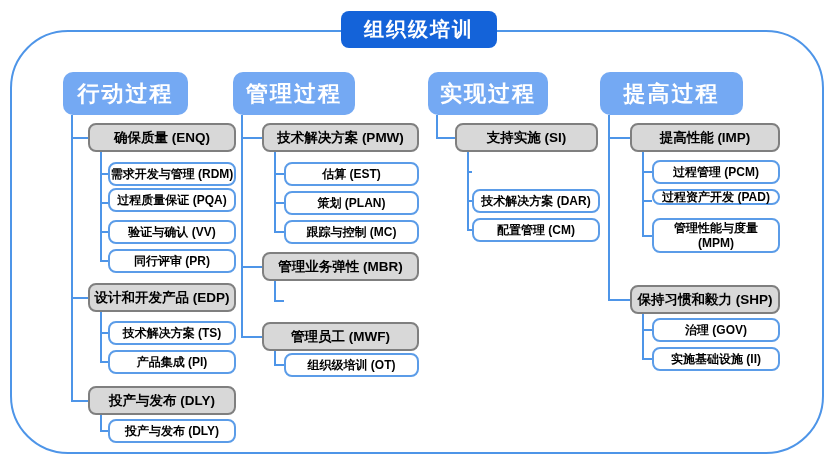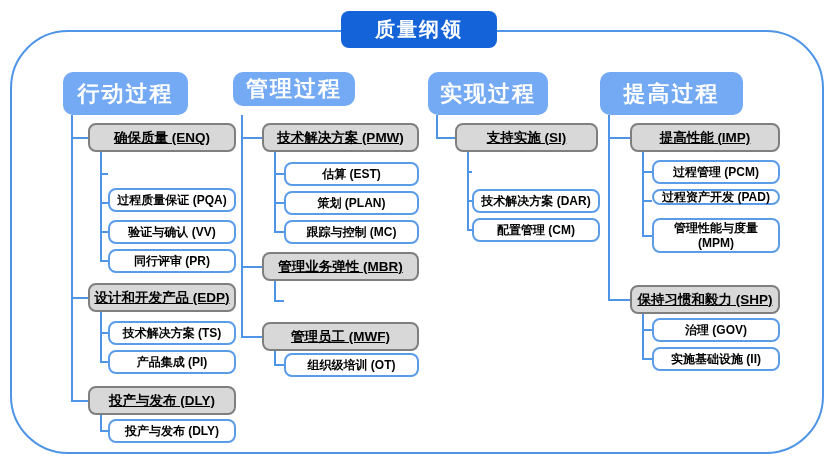--- a/index.html
+++ b/index.html
@@ -8,47 +8,48 @@
   .frame{position:absolute;left:10px;top:30px;width:814px;height:424px;
          border:2px solid #4e95e8;border-radius:58px;box-sizing:border-box;z-index:0;}
   .title{position:absolute;left:341px;top:11px;width:156px;height:37px;background:#1463d9;
          border-radius:8px;color:#ffffff;font-size:20px;font-weight:bold;letter-spacing:2px;
          display:flex;align-items:center;justify-content:center;z-index:3;}
   .col-header{position:absolute;background:#74a9f3;border-radius:10px;color:#ffffff;
          font-weight:bold;font-size:22px;letter-spacing:2px;display:flex;align-items:center;
          justify-content:center;z-index:2;}
   .group-box{position:absolute;background:#d8d8d8;border:2px solid #7f7f7f;border-radius:8px;
          font-weight:bold;font-size:13.5px;color:#000;display:flex;align-items:center;
-         justify-content:center;z-index:2;box-sizing:border-box;white-space:nowrap;text-decoration:underline;}
+         justify-content:center;z-index:2;box-sizing:border-box;white-space:nowrap;}
   .child-box{position:absolute;background:#ffffff;border:2px solid #5b9ce8;border-radius:8px;
          font-weight:bold;font-size:12px;color:#000;display:flex;align-items:center;
          justify-content:center;z-index:2;box-sizing:border-box;white-space:nowrap;
          text-align:center;line-height:1.2;}
   .child-box.wrap{white-space:normal;padding:8px 14px;}
   .line{position:absolute;background:#4e95e8;z-index:1;}
 </style>
 </head>
 <body>
 
 <div class="canvas" id="canvas">
   <div class="frame"></div>
-  <div class="title">质量纲领</div>
+  <div class="title">组织级培训</div>
 
   <div class="col-header" style="left:63px;top:72px;width:125px;height:43px">行动过程</div>
   <div class="group-box" style="left:88px;top:123px;width:148px;height:29px">确保质量 (ENQ)</div>
+  <div class="child-box" style="left:108px;top:162px;width:128px;height:24px">需求开发与管理 (RDM)</div>
   <div class="child-box" style="left:108px;top:188px;width:128px;height:24px">过程质量保证 (PQA)</div>
   <div class="child-box" style="left:108px;top:220px;width:128px;height:24px">验证与确认 (VV)</div>
   <div class="child-box" style="left:108px;top:249px;width:128px;height:24px">同行评审 (PR)</div>
   <div class="group-box" style="left:88px;top:283px;width:148px;height:29px">设计和开发产品 (EDP)</div>
   <div class="child-box" style="left:108px;top:321px;width:128px;height:24px">技术解决方案 (TS)</div>
   <div class="child-box" style="left:108px;top:350px;width:128px;height:24px">产品集成 (PI)</div>
   <div class="group-box" style="left:88px;top:386px;width:148px;height:29px">投产与发布 (DLY)</div>
   <div class="child-box" style="left:108px;top:419px;width:128px;height:24px">投产与发布 (DLY)</div>
 
-  <div class="col-header" style="left:233px;top:72px;width:122px;height:34px">管理过程</div>
+  <div class="col-header" style="left:233px;top:72px;width:122px;height:43px">管理过程</div>
   <div class="group-box" style="left:262px;top:123px;width:157px;height:29px">技术解决方案 (PMW)</div>
   <div class="child-box" style="left:284px;top:162px;width:135px;height:24px">估算 (EST)</div>
   <div class="child-box" style="left:284px;top:191px;width:135px;height:24px">策划 (PLAN)</div>
   <div class="child-box" style="left:284px;top:220px;width:135px;height:24px">跟踪与控制 (MC)</div>
   <div class="group-box" style="left:262px;top:252px;width:157px;height:29px">管理业务弹性 (MBR)</div>
   <div class="group-box" style="left:262px;top:322px;width:157px;height:29px">管理员工 (MWF)</div>
   <div class="child-box" style="left:284px;top:353px;width:135px;height:24px">组织级培训 (OT)</div>
 
   <div class="col-header" style="left:428px;top:72px;width:120px;height:43px">实现过程</div>
   <div class="group-box" style="left:455px;top:123px;width:143px;height:29px">支持实施 (SI)</div>

